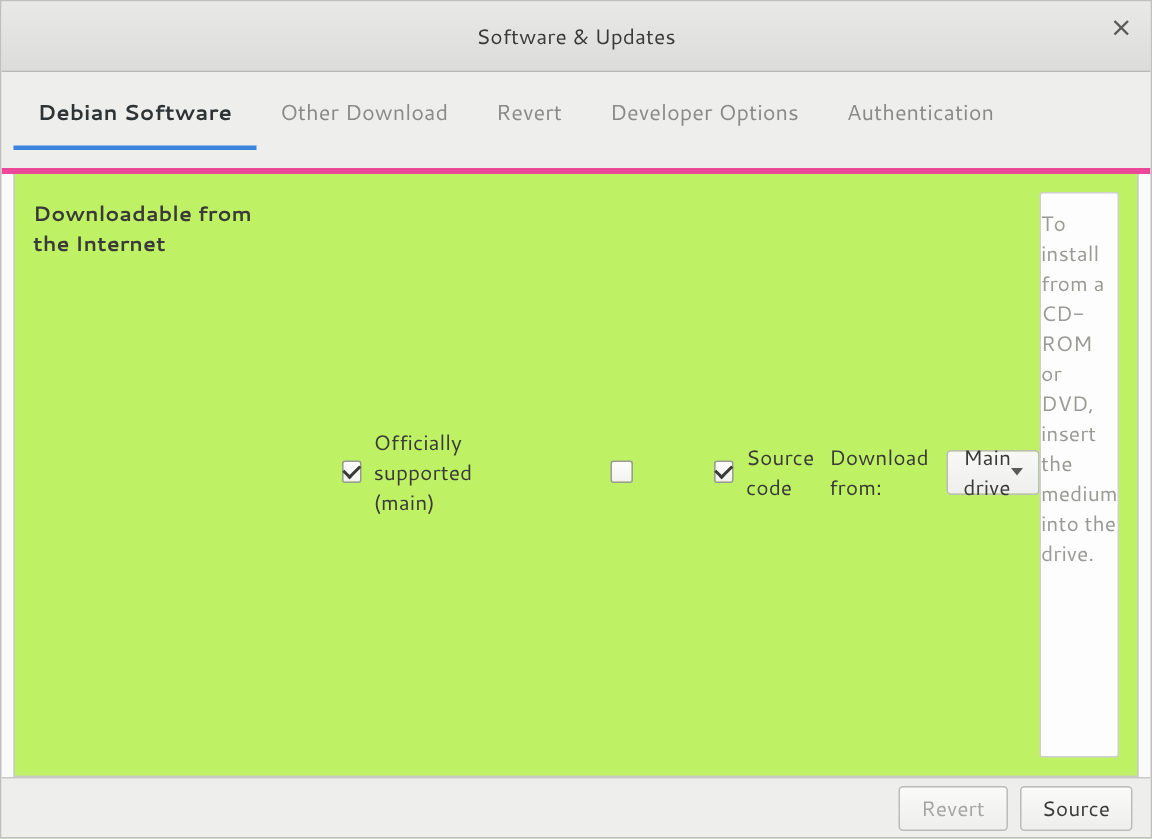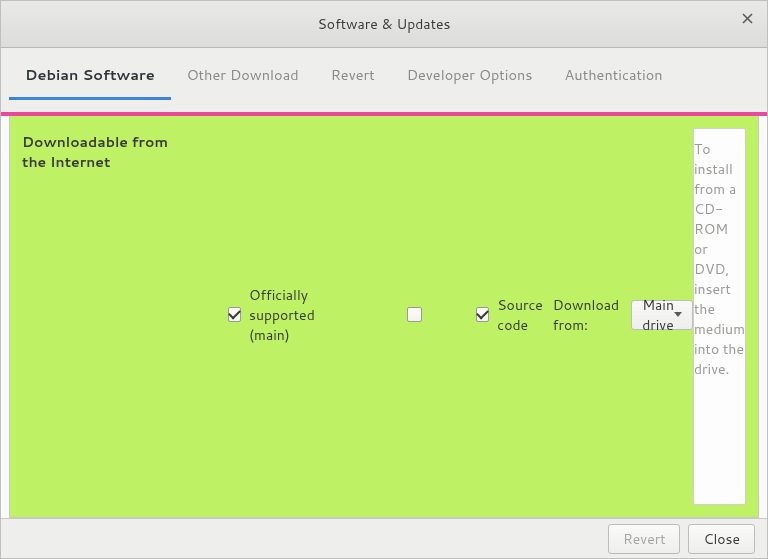--- a/index.html
+++ b/index.html
@@ -173,14 +173,14 @@
   </div>
 
   <div class="cdrom-box">
     <span>To install from a CD-ROM or DVD, insert the medium into the drive.</span>
   </div>
 
 </div>
 
 <div class="footer">
   <div class="btn disabled">Revert</div>
-  <div class="btn">Close</div>
+  <div class="btn">Source</div>
 </div>
 
 </body></html>

